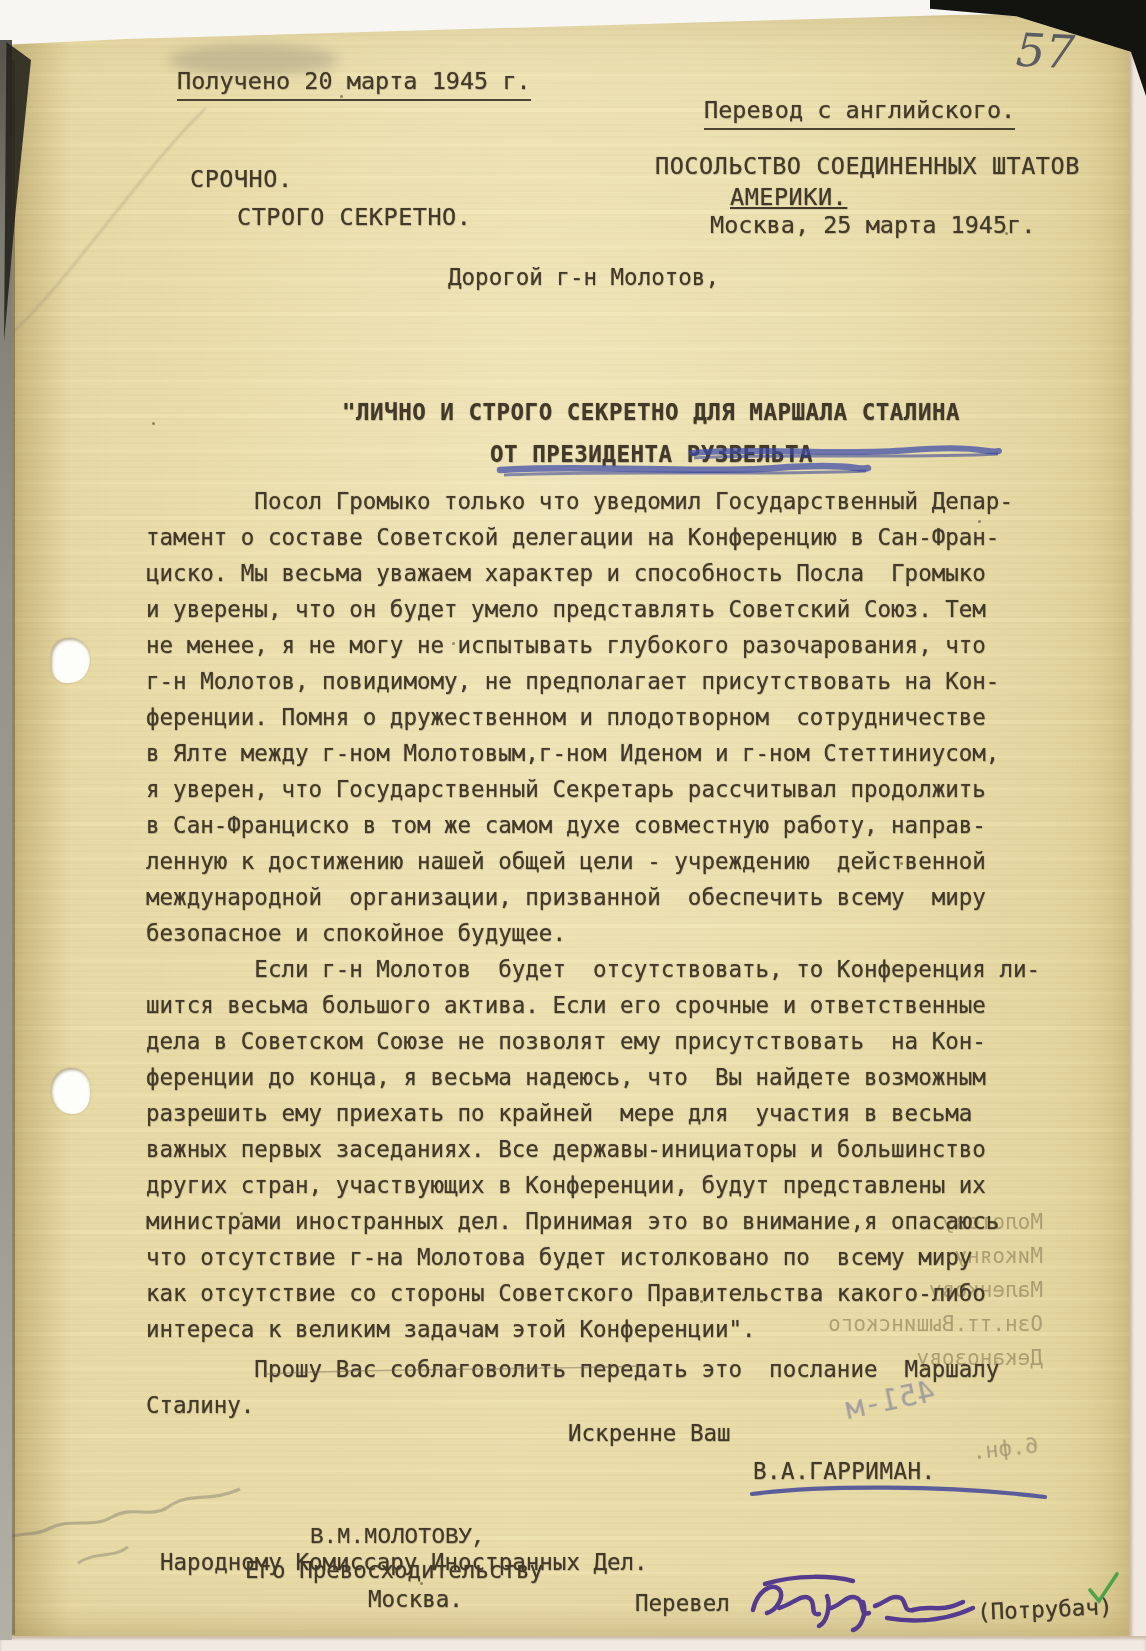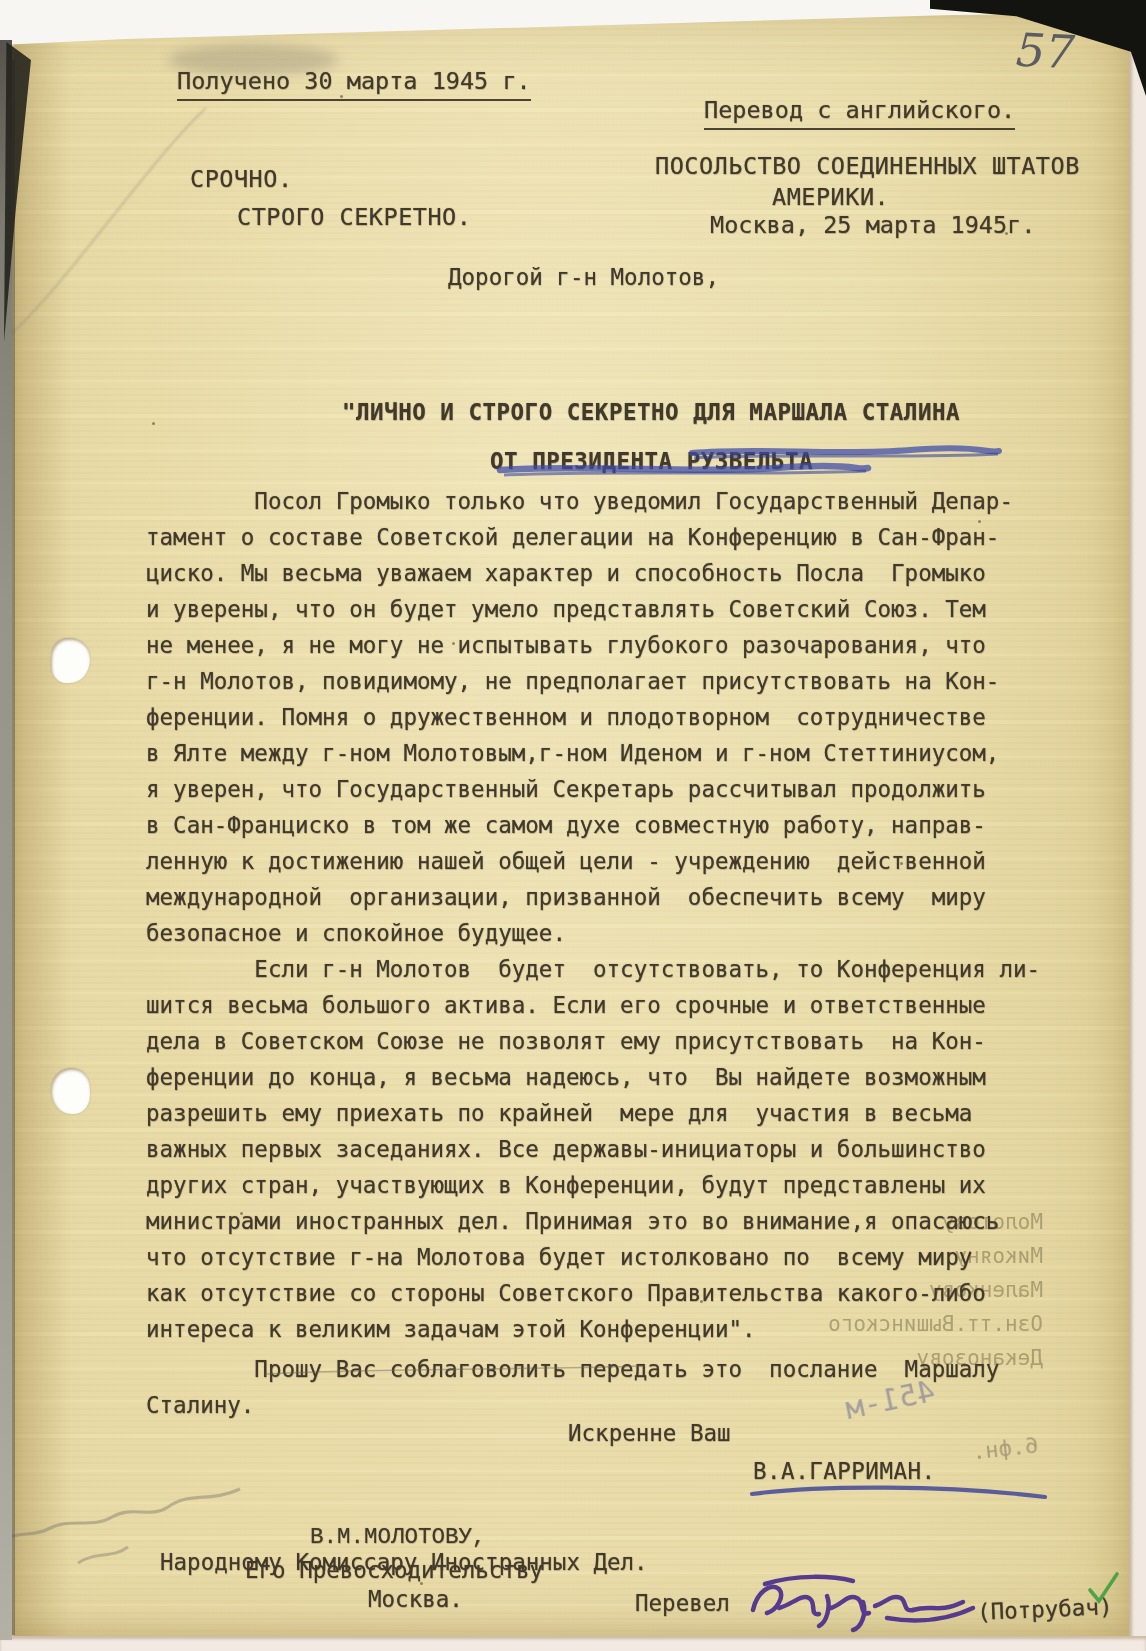--- a/index.html
+++ b/index.html
@@ -83,33 +83,33 @@
   <div class="dust" style="left:152px;top:422px;"></div>
 
   <div class="ghost ghost-lines mirror" style="left:828px;top:1210px;width:215px;"><div>Молотову</div><div>Микояну</div><div>Маленкову</div><div>Озн.тт.Вышинского</div><div>Деканозову</div></div>
   <div class="ghost-hand mirror" style="left:845px;top:1382px;font-size:30px;color:rgba(95,100,150,.5);transform:rotate(-12deg) scaleX(-1);">451-м</div>
   <div class="ghost-hand mirror" style="left:972px;top:1436px;font-size:22px;color:rgba(120,110,85,.55);transform:rotate(-6deg) scaleX(-1);">6.фн.</div>
   <svg class="ink" style="left:0px;top:1455px;z-index:12;" width="250" height="120">
     <path d="M240,34 C210,48 190,36 168,52 C150,64 132,50 112,62 C92,74 70,62 48,74 C34,82 18,76 6,84" stroke="rgba(120,115,105,.42)" stroke-width="3.2" fill="none" style="filter:blur(.5px)"></path>
     <path d="M128,92 C112,104 96,96 78,108" stroke="rgba(120,115,105,.4)" stroke-width="3" fill="none" style="filter:blur(.5px)"></path>
   </svg>
 
-  <div class="typed hdr ul-black" style="left:177px;top:68px;">Получено 30 марта 1945 г.</div>
+  <div class="typed hdr ul-black" style="left:177px;top:68px;">Получено 20 марта 1945 г.</div>
   <div class="typed hdr caps" style="left:655px;top:153px;">ПОСОЛЬСТВО СОЕДИНЕННЫХ ШТАТОВ</div>
   <div class="typed hdr ul-black" style="left:704px;top:97px;">Перевод с английского.</div>
-  <div class="typed hdr caps" style="left:772px;top:184px;">АМЕРИКИ.</div>
+  <div class="typed hdr caps" style="left:730px;top:184px;text-decoration:underline;">АМЕРИКИ.</div>
   <div class="typed hdr caps" style="left:190px;top:166px;">СРОЧНО.</div>
   <div class="typed hdr caps" style="left:237px;top:204px;">СТРОГО СЕКРЕТНО.</div>
   <div class="typed hdr" style="left:710px;top:212px;">Москва, 25 марта 1945г.</div>
 
   <div class="typed" style="left:448px;top:264px;">Дорогой г-н Молотов,</div>
 
 
   <div class="typed title" style="left:342px;top:399px;">"ЛИЧНО И СТРОГО СЕКРЕТНО ДЛЯ МАРШАЛА СТАЛИНА</div>
-  <div class="typed title" style="left:490px;top:441px;margin-top:7px;">ОТ ПРЕЗИДЕНТА РУЗВЕЛЬТА</div>
+  <div class="typed title" style="left:490px;top:441px;">ОТ ПРЕЗИДЕНТА РУЗВЕЛЬТА</div>
 
   <svg class="ink" style="left:688px;top:444px;" width="316" height="22">
     <path d="M4,9 C70,3 150,12 222,6 S300,10 311,7" stroke="#3b49a8" stroke-width="6" fill="none" opacity=".72" stroke-linecap="round"></path>
     <path d="M6,14 C95,9 210,15 310,10" stroke="#2e3c96" stroke-width="3" fill="none" opacity=".55"></path>
   </svg>
   <svg class="ink" style="left:496px;top:461px;" width="378" height="22">
     <path d="M4,9 C90,3 200,13 280,7 S360,10 372,7" stroke="#3b49a8" stroke-width="6.5" fill="none" opacity=".72" stroke-linecap="round"></path>
     <path d="M8,14 C120,9 260,15 370,10" stroke="#2e3c96" stroke-width="3" fill="none" opacity=".55"></path>
   </svg>
 

